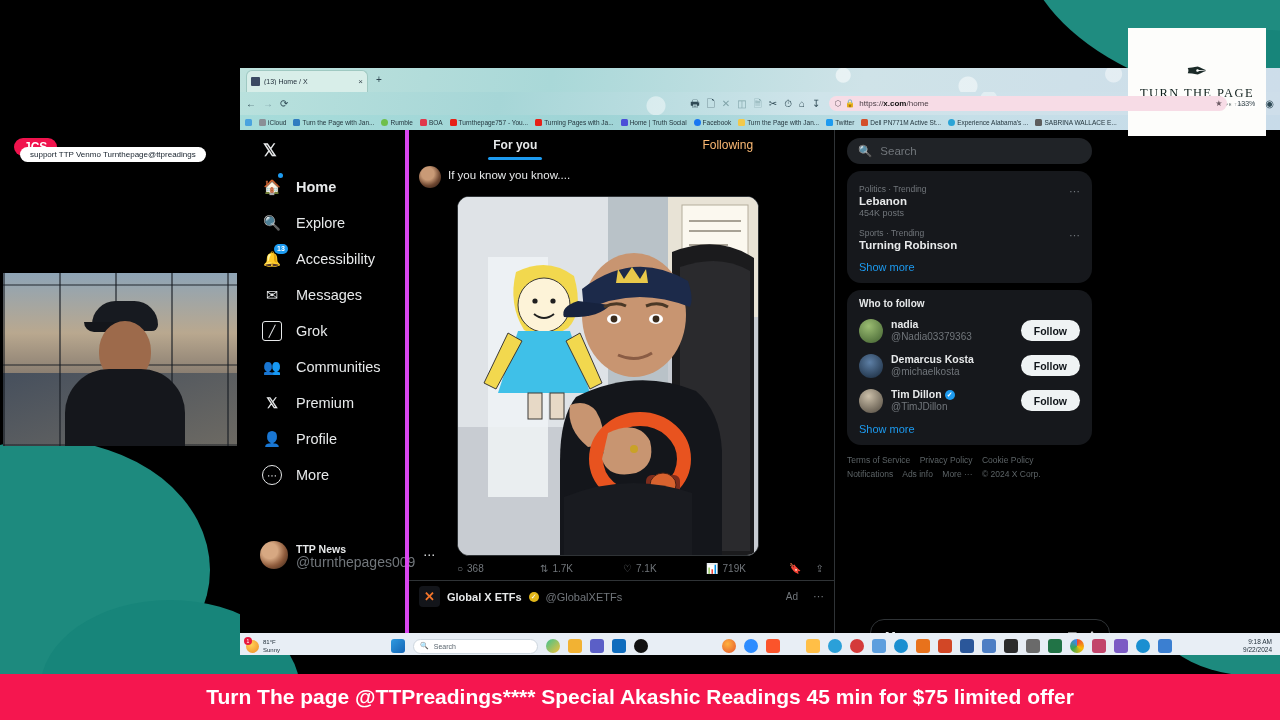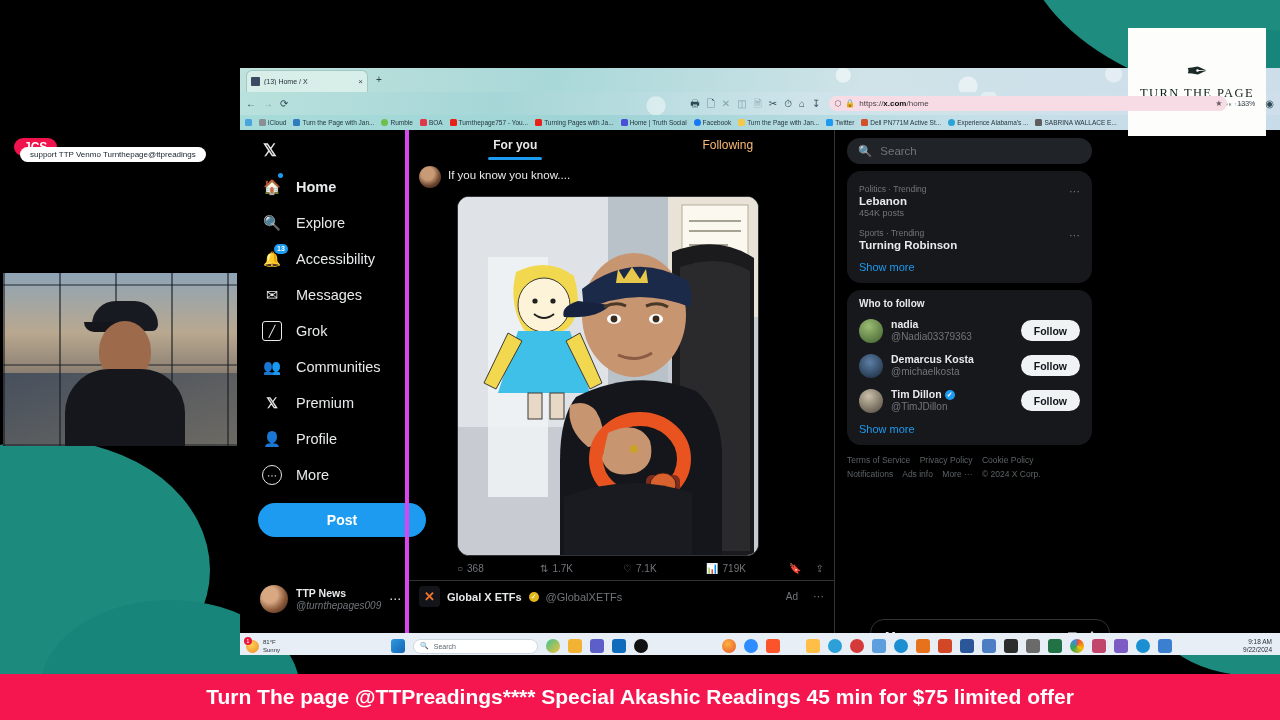--- a/index.html
+++ b/index.html
@@ -72,21 +72,21 @@
   .navitem .ic { width:20px; height:20px; display:flex; align-items:center; justify-content:center; flex:none; }
   .badge { position:absolute; left:16px; top:3px; background:#1d9bf0; color:#fff; font-size:7px;
            border-radius:8px; padding:0 3px; min-width:12px; text-align:center; line-height:10px; font-weight:bold;}
   .dot-blue { position:absolute; left:20px; top:4px; width:5px; height:5px; background:#1d9bf0; border-radius:50%; }
   .postbtn { margin:10px 4px 0 0; width:168px; height:34px; background:#1d9bf0; color:#fff; border:none;
              border-radius:18px; font-size:14px; font-weight:bold; font-family:inherit; }
   .acct { display:flex; align-items:center; gap:8px; margin:48px 0 0 2px; }
   .acct .av { width:28px; height:28px; border-radius:50%; flex:none;
     background: radial-gradient(circle at 35% 35%, #d7a882 0 30%, #8d5a3b 60%, #2a1c14 100%); }
   .acct .nm { font-size:10.5px; color:#e7e9ea; font-weight:bold; line-height:13px; }
-  .acct .hd { font-size:10px; color:#71767b; line-height:12px;font-style:italic; }
+  .acct .hd { font-size:14px; color:#71767b; line-height:12px; }
   .acct .dots { margin-left:auto; margin-right:8px; color:#e7e9ea; font-size:12px; }
 
   .xcol-mid { width:430px; border-left:4px solid #d946ef; border-right:1px solid #2f3336; position:relative; }
   .tabs { display:flex; height:30px; }
   .tabs > div { flex:1; display:flex; align-items:center; justify-content:center; position:relative;
                 font-size:12px; color:#fdba74; }
   .tabs > div.on { color:#e7e9ea; font-weight:bold; }
   .tabs > div.on:after { content:""; position:absolute; bottom:0; width:54px; height:3px;
                          background:#1d9bf0; border-radius:2px; }
   .tweet { padding:6px 10px 0 10px; }
@@ -326,21 +326,20 @@
         </div>
         <div class="navitem">
           <span class="ic">👤</span>
           <span>Profile</span>
         </div>
         <div class="navitem">
           <span class="ic" style="border:1.5px solid #e7e9ea;border-radius:50%;font-size:10px;">⋯</span>
           <span>More</span>
         </div>
 
-        <button class="postbtn">Post</button>
 
         <div class="acct">
           <span class="av"></span>
           <span>
             <span class="nm" style="display:block">TTP News</span>
             <span class="hd" style="display:block">@turnthepages009</span>
           </span>
           <span class="dots">⋯</span>
         </div>
       </div>

